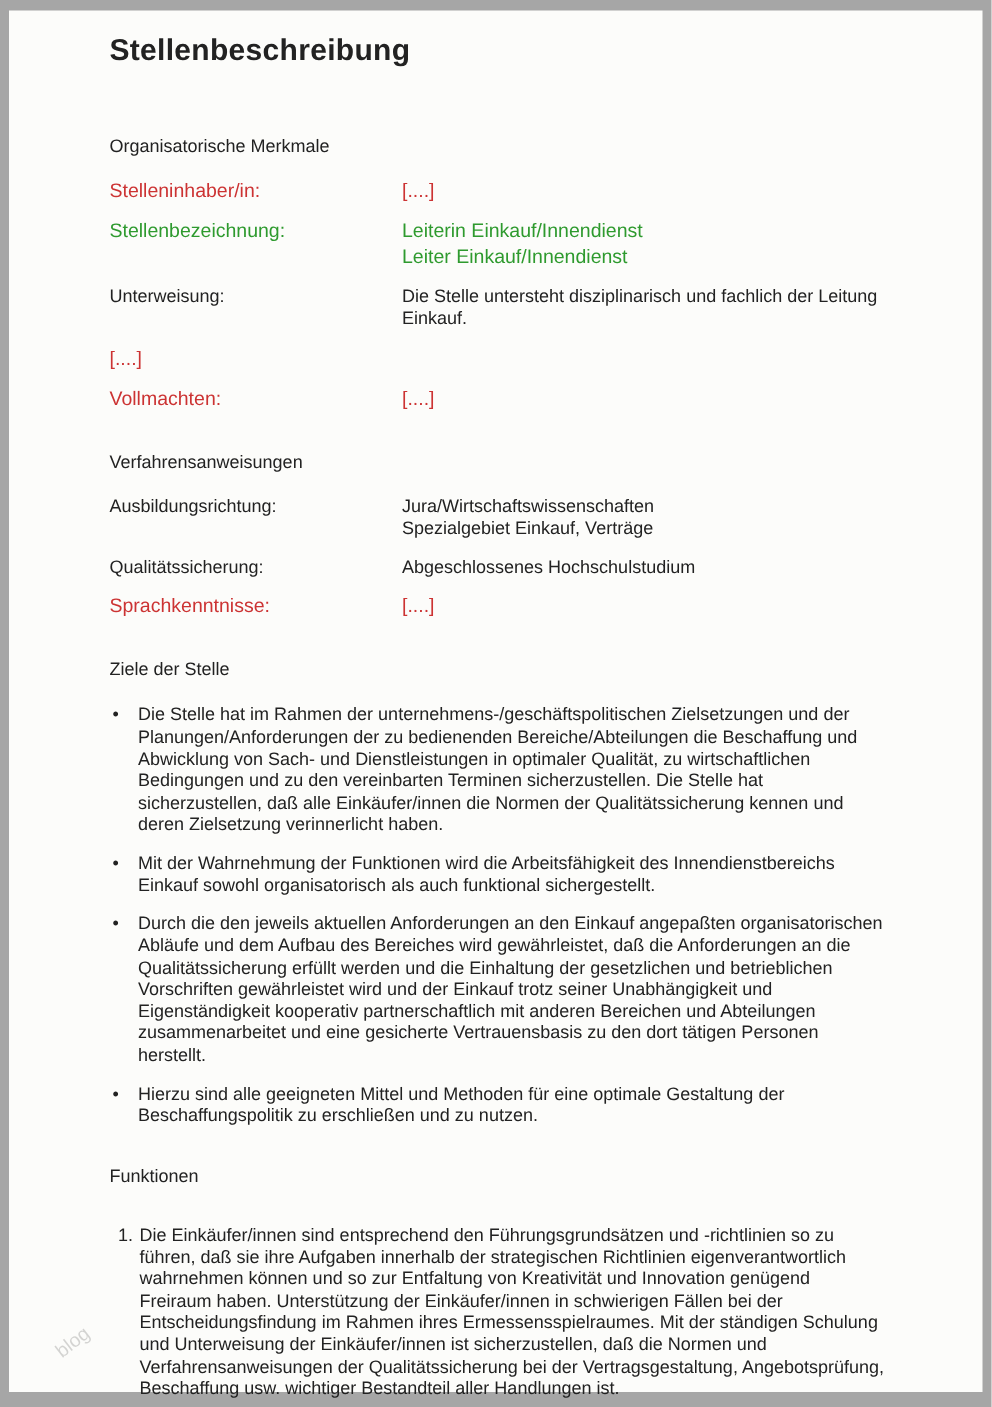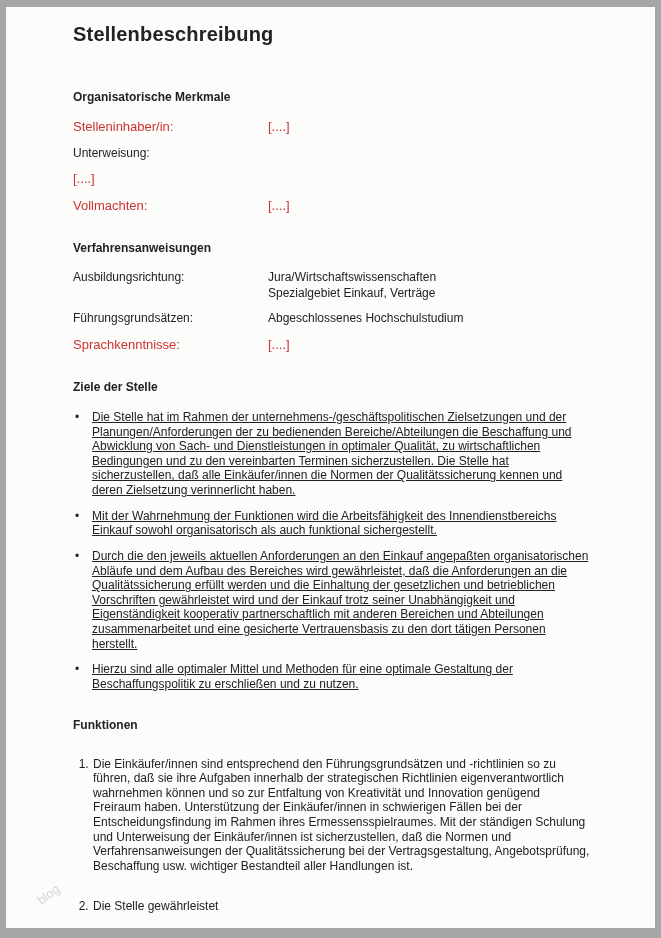--- a/index.html
+++ b/index.html
@@ -28,21 +28,21 @@
   }
   .doc-title{
     font-size:20px;
     font-weight:bold;
     letter-spacing:.2px;
     margin-bottom:44px;
   }
   .section{margin-top:0;}
   .section-heading{
     font-size:12px;
-    font-weight:bold;
+    font-weight:normal;
     margin:26px 0 15px 0;
   }
   .section:first-of-type .section-heading{margin-top:0;}
   .row{
     display:grid;
     grid-template-columns:195px 1fr;
     margin-bottom:10px;
     align-items:start;
   }
   .row .label,.row .value{
@@ -58,21 +58,20 @@
   .bullets{
     list-style:none;
     margin-top:16px;
   }
   .bullets li{
     position:relative;
     padding-left:19px;
     font-size:12px;
     line-height:1.22;
     margin-bottom:11px;
-    text-decoration:underline;
   }
   .bullets li::before{
     content:"\2022";
     position:absolute;
     left:2px;
     top:0;
     font-size:12px;
   }
   .numbered{
     margin-top:16px;
@@ -103,23 +102,29 @@
     <h1 class="doc-title">Stellenbeschreibung</h1>
 
     <div class="section">
       <h2 class="section-heading">Organisatorische Merkmale</h2>
 
       <div class="row accent red">
         <div class="label">Stelleninhaber/in:</div>
         <div class="value">[....]</div>
       </div>
 
+      <div class="row accent green">
+        <div class="label">Stellenbezeichnung:</div>
+        <div class="value">Leiterin Einkauf/Innendienst
+Leiter Einkauf/Innendienst</div>
+      </div>
 
       <div class="row">
         <div class="label">Unterweisung:</div>
+        <div class="value">Die Stelle untersteht disziplinarisch und fachlich der Leitung Einkauf.</div>
       </div>
 
       <div class="row accent red">
         <div class="value">[....]</div>
       </div>
 
       <div class="row accent red">
         <div class="label">Vollmachten:</div>
         <div class="value">[....]</div>
       </div>
@@ -128,37 +133,37 @@
     <div class="section">
       <h2 class="section-heading">Verfahrensanweisungen</h2>
 
       <div class="row">
         <div class="label">Ausbildungsrichtung:</div>
         <div class="value">Jura/Wirtschaftswissenschaften
 Spezialgebiet Einkauf, Verträge</div>
       </div>
 
       <div class="row">
-        <div class="label">Führungsgrundsätzen:</div>
+        <div class="label">Qualitätssicherung:</div>
         <div class="value">Abgeschlossenes Hochschulstudium</div>
       </div>
 
       <div class="row accent red">
         <div class="label">Sprachkenntnisse:</div>
         <div class="value">[....]</div>
       </div>
     </div>
 
     <div class="section">
       <h2 class="section-heading">Ziele der Stelle</h2>
       <ul class="bullets">
         <li>Die Stelle hat im Rahmen der unternehmens-/geschäftspolitischen Zielsetzungen und der Planungen/Anforderungen der zu bedienenden Bereiche/Abteilungen die Beschaffung und Abwicklung von Sach- und Dienstleistungen in optimaler Qualität, zu wirtschaftlichen Bedingungen und zu den vereinbarten Terminen sicherzustellen. Die Stelle hat sicherzustellen, daß alle Einkäufer/innen die Normen der Qualitätssicherung kennen und deren Zielsetzung verinnerlicht haben.</li>
         <li>Mit der Wahrnehmung der Funktionen wird die Arbeitsfähigkeit des Innendienstbereichs Einkauf sowohl organisatorisch als auch funktional sichergestellt.</li>
         <li>Durch die den jeweils aktuellen Anforderungen an den Einkauf angepaßten organisatorischen Abläufe und dem Aufbau des Bereiches wird gewährleistet, daß die Anforderungen an die Qualitätssicherung erfüllt werden und die Einhaltung der gesetzlichen und betrieblichen Vorschriften gewährleistet wird und der Einkauf trotz seiner Unabhängigkeit und Eigenständigkeit kooperativ partnerschaftlich mit anderen Bereichen und Abteilungen zusammenarbeitet und eine gesicherte Vertrauensbasis zu den dort tätigen Personen herstellt.</li>
-        <li>Hierzu sind alle optimaler Mittel und Methoden für eine optimale Gestaltung der Beschaffungspolitik zu erschließen und zu nutzen.</li>
+        <li>Hierzu sind alle geeigneten Mittel und Methoden für eine optimale Gestaltung der Beschaffungspolitik zu erschließen und zu nutzen.</li>
       </ul>
     </div>
 
     <div class="section">
       <h2 class="section-heading">Funktionen</h2>
       <ol class="numbered">
         <li>Die Einkäufer/innen sind entsprechend den Führungsgrundsätzen und -richtlinien so zu führen, daß sie ihre Aufgaben innerhalb der strategischen Richtlinien eigenverantwortlich wahrnehmen können und so zur Entfaltung von Kreativität und Innovation genügend Freiraum haben. Unterstützung der Einkäufer/innen in schwierigen Fällen bei der Entscheidungsfindung im Rahmen ihres Ermessensspielraumes. Mit der ständigen Schulung und Unterweisung der Einkäufer/innen ist sicherzustellen, daß die Normen und Verfahrensanweisungen der Qualitätssicherung bei der Vertragsgestaltung, Angebotsprüfung, Beschaffung usw. wichtiger Bestandteil aller Handlungen ist.</li>
         <li>Die Stelle gewährleistet</li>
       </ol>
     </div>

